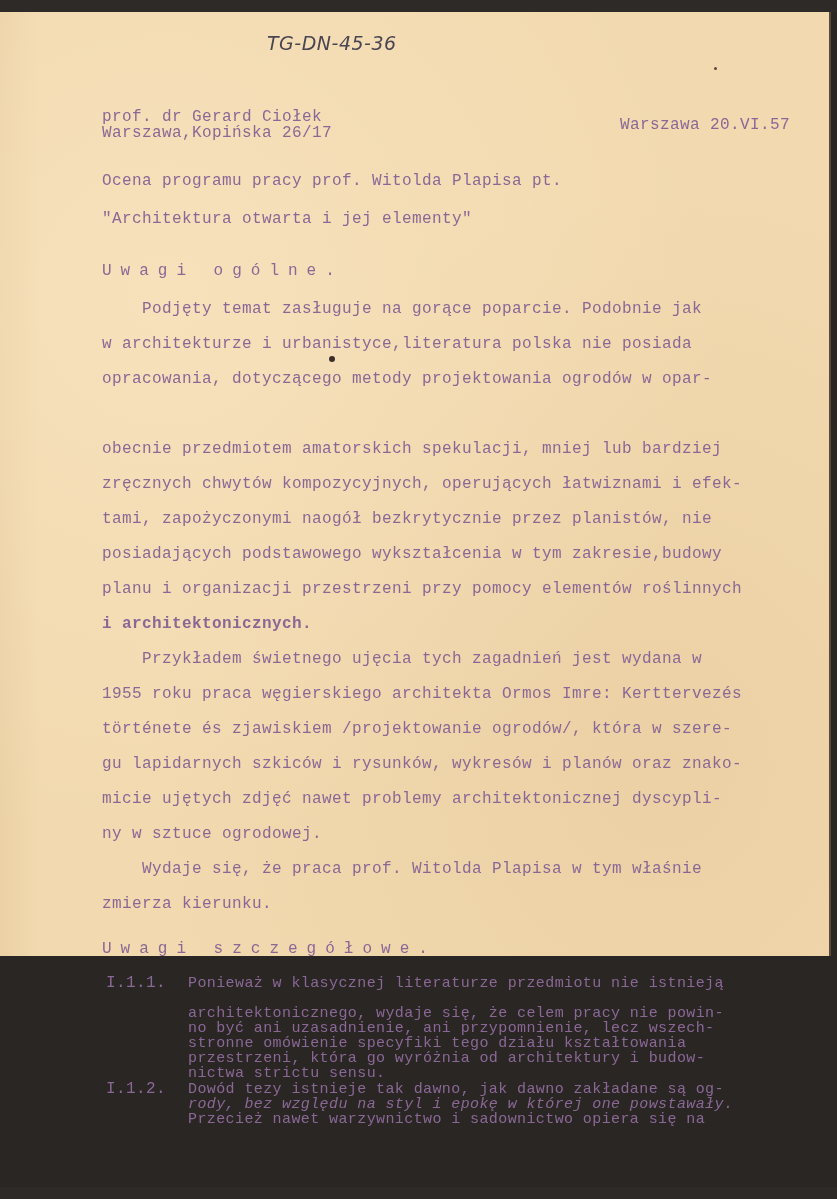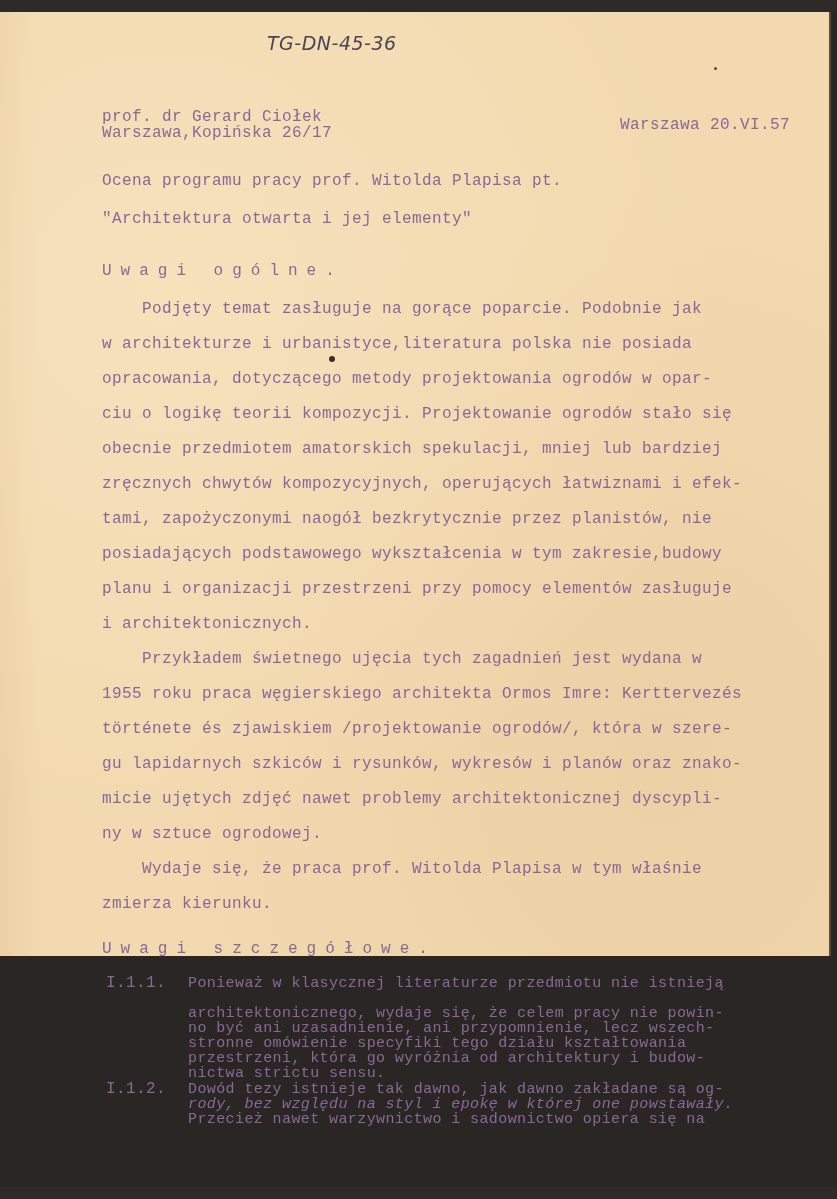--- a/index.html
+++ b/index.html
@@ -80,27 +80,26 @@
 
   <div class="ink" style="left:102px; top:160px;">Ocena programu pracy prof. Witolda Plapisa pt.</div>
   <div class="ink" style="left:102px; top:198px;">"Architektura otwarta i jej elementy"</div>
 
   <div class="ink spaced" style="left:102px; top:250px;">Uwagi ogólne.</div>
 
   <div class="ink" style="left:102px; top:288px;text-align:right;">    Podjęty temat zasługuje na gorące poparcie. Podobnie jak</div>
   <div class="ink" style="left:102px; top:323px;">w architekturze i urbanistyce,literatura polska nie posiada</div>
   <div class="dot" style="left:329px; top:344px;"></div>
   <div class="ink" style="left:102px; top:358px;">opracowania, dotyczącego metody projektowania ogrodów w opar-</div>
-  <div class="ink" style="left:102px; top:393px;">ciu o logikę teorii kompozycji. Projektowanie ogrodów stało się</div>
   <div class="ink" style="left:102px; top:428px;">obecnie przedmiotem amatorskich spekulacji, mniej lub bardziej</div>
   <div class="ink" style="left:102px; top:463px;">zręcznych chwytów kompozycyjnych, operujących łatwiznami i efek-</div>
   <div class="ink" style="left:102px; top:498px;">tami, zapożyczonymi naogół bezkrytycznie przez planistów, nie</div>
   <div class="ink" style="left:102px; top:533px;">posiadających podstawowego wykształcenia w tym zakresie,budowy</div>
-  <div class="ink" style="left:102px; top:568px;">planu i organizacji przestrzeni przy pomocy elementów zasługuje</div>
-  <div class="ink" style="left:102px; top:603px;">i architektonicznych.</div>
+  <div class="ink" style="left:102px; top:568px;">planu i organizacji przestrzeni przy pomocy elementów roślinnych</div>
+  <div class="ink" style="left:102px; top:603px;font-weight:bold;">i architektonicznych.</div>
   <div class="ink" style="left:102px; top:638px;">    Przykładem świetnego ujęcia tych zagadnień jest wydana w</div>
   <div class="ink" style="left:102px; top:673px;">1955 roku praca węgierskiego architekta Ormos Imre: Kerttervezés</div>
   <div class="ink" style="left:102px; top:708px;">története és zjawiskiem /projektowanie ogrodów/, która w szere-</div>
   <div class="ink" style="left:102px; top:743px;">gu lapidarnych szkiców i rysunków, wykresów i planów oraz znako-</div>
   <div class="ink" style="left:102px; top:778px;">micie ujętych zdjęć nawet problemy architektonicznej dyscypli-</div>
   <div class="ink" style="left:102px; top:813px;">ny w sztuce ogrodowej.</div>
   <div class="ink" style="left:102px; top:848px;">    Wydaje się, że praca prof. Witolda Plapisa w tym właśnie</div>
   <div class="ink" style="left:102px; top:883px;">zmierza kierunku.</div>
 
   <div class="ink spaced" style="left:102px; top:928px;">Uwagi szczegółowe.</div>

